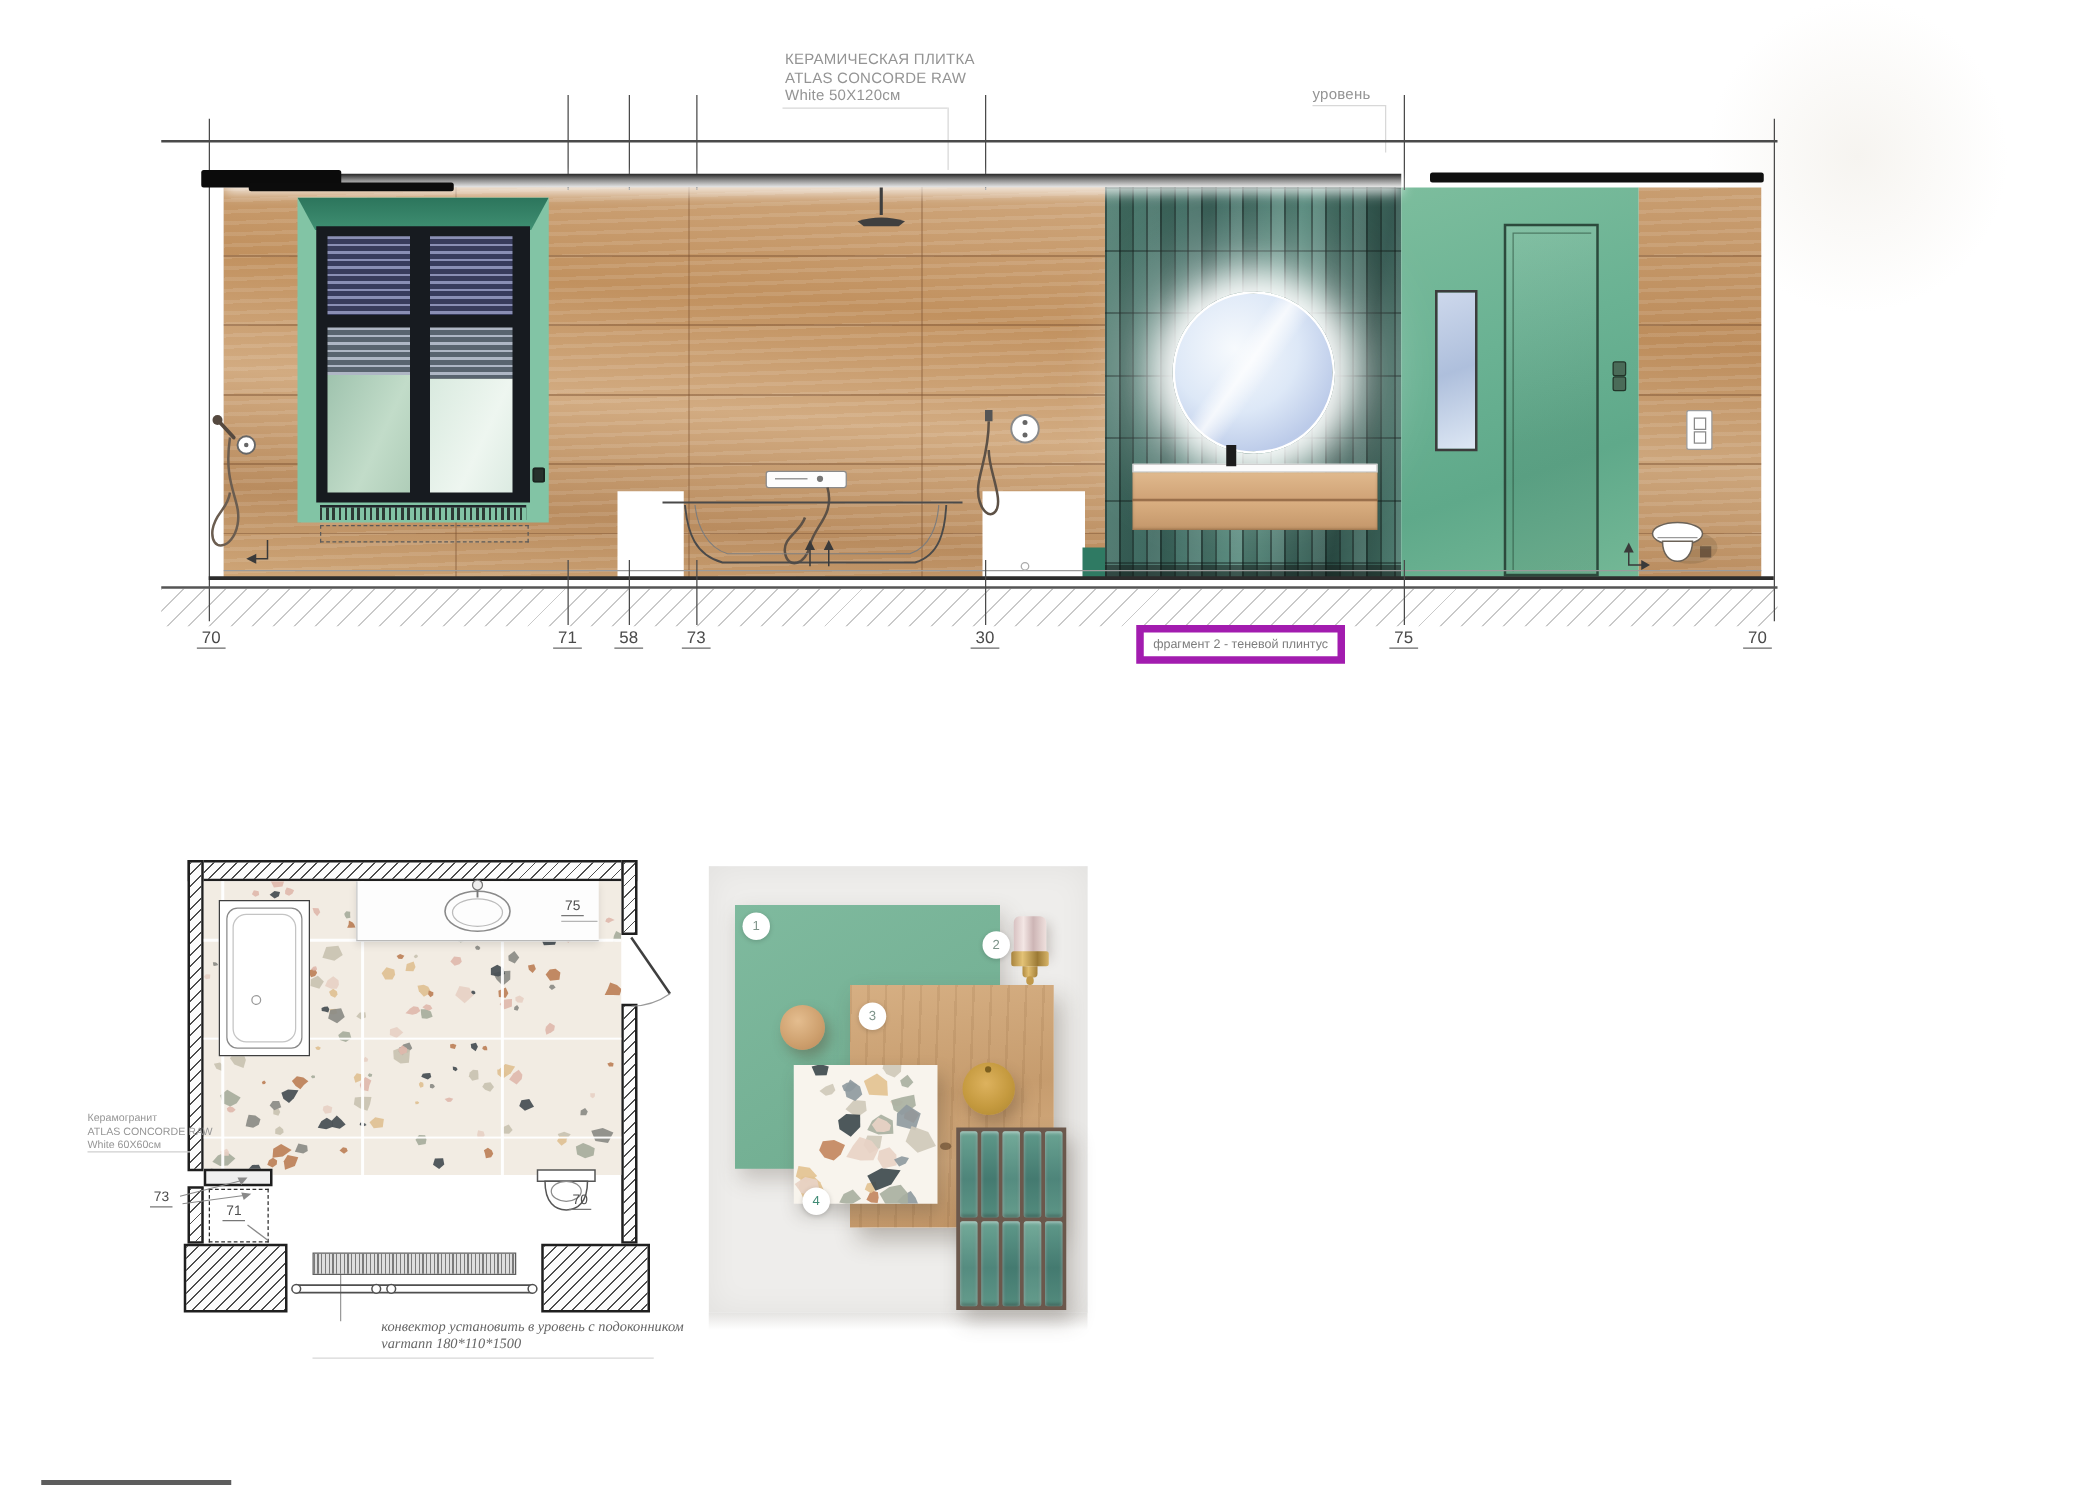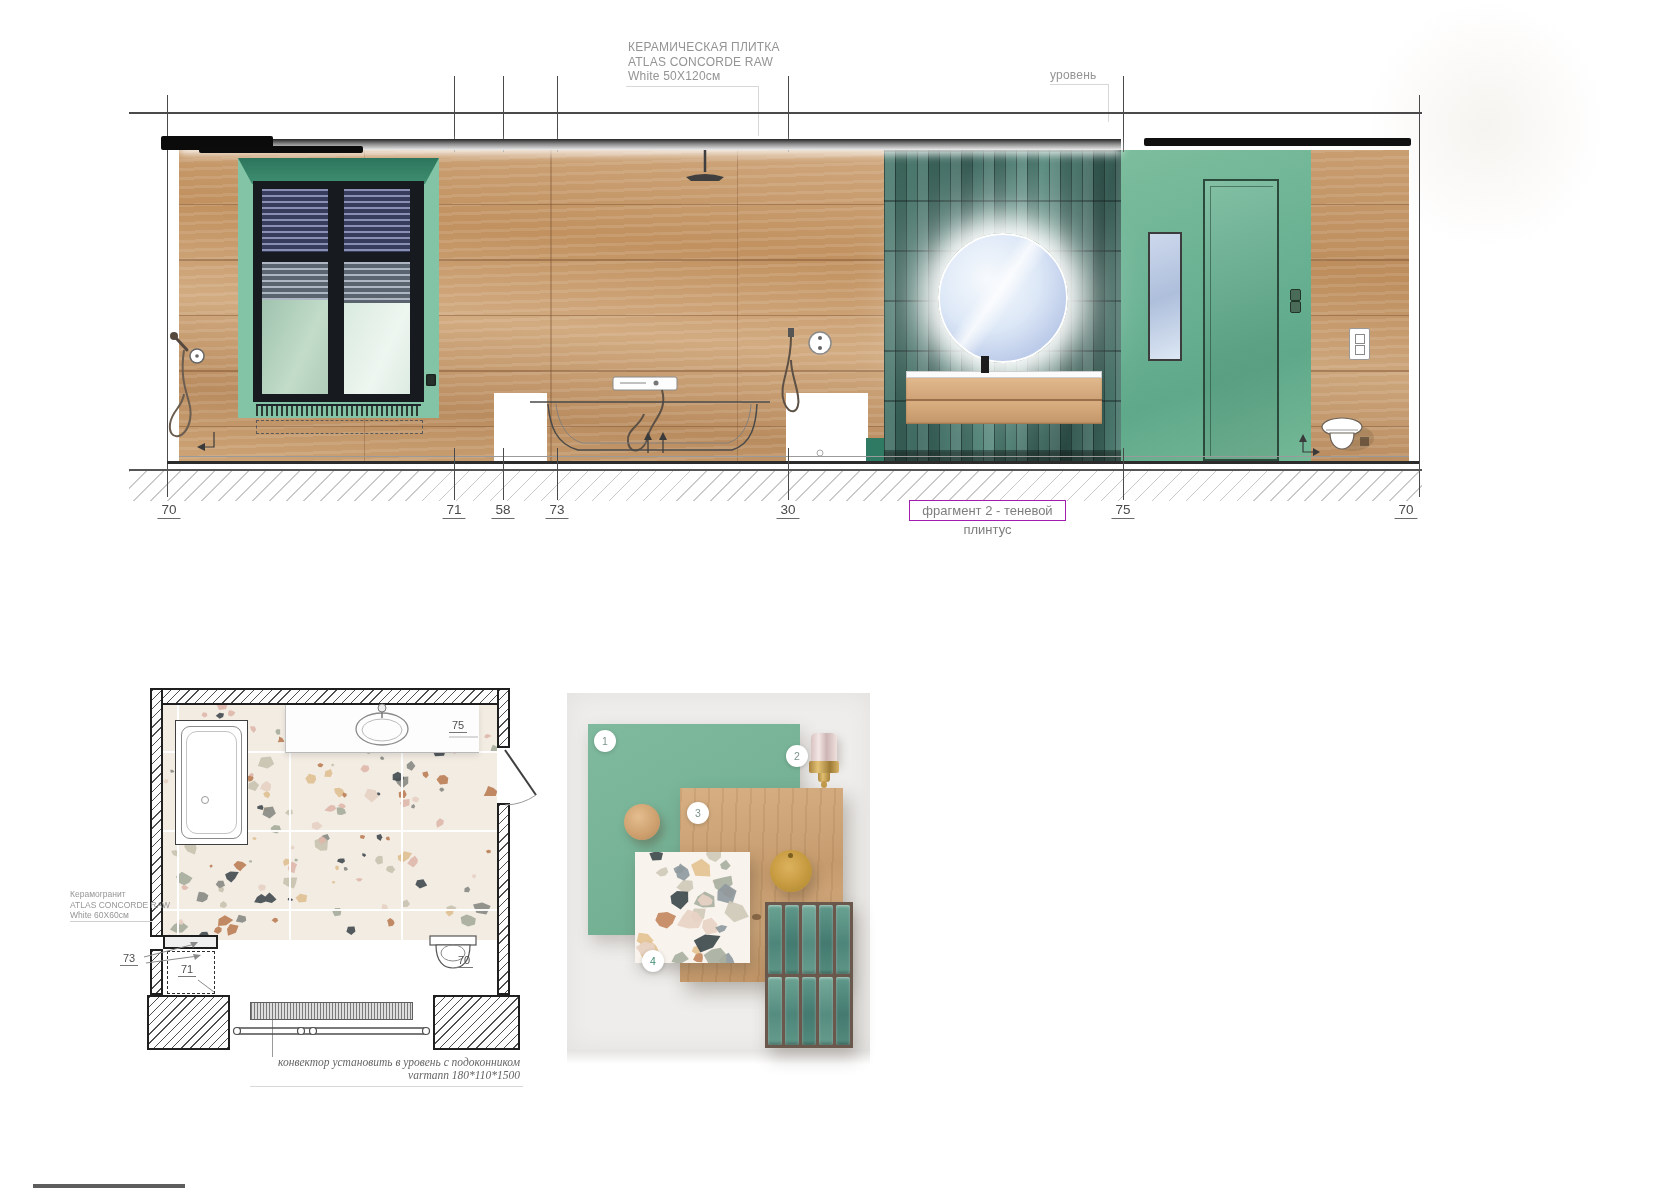--- a/index.html
+++ b/index.html
@@ -138,22 +138,22 @@
   <div class="a tick" style="left:772px;top:448px;height:52px;z-index:16;"></div>
   <div class="a tick" style="left:1107px;top:448px;height:52px;z-index:16;"></div>
 
   <div class="a marker" style="left:153px;"><span>70</span></div>
   <div class="a marker" style="left:438px;"><span>71</span></div>
   <div class="a marker" style="left:487px;"><span>58</span></div>
   <div class="a marker" style="left:541px;"><span>73</span></div>
   <div class="a marker" style="left:772px;"><span>30</span></div>
   <div class="a marker" style="left:1107px;"><span>75</span></div>
   <div class="a marker" style="left:1390px;"><span>70</span></div>
-  <div class="a" style="left:893px;top:500px;width:155px;height:19px;background:#fff;border:1px solid #a21caf;
-      font-size:13px;color:#7d7d7d;text-align:center;line-height:19px;z-index:50;">фрагмент 2 - теневой плинтус</div>
+  <div class="a" style="left:893px;top:500px;width:155px;height:19px;background:#fff;border:6px solid #a21caf;
+      font-size:10px;color:#7d7d7d;text-align:center;line-height:19px;z-index:50;">фрагмент 2 - теневой плинтус</div>
 </div>
 
 <div class="a" style="left:0;top:620px;width:560px;height:500px;"></div>
 
 <div class="a wallhatch" style="left:150px;top:688px;width:360px;height:17px;"></div>
 <div class="a wallhatch" style="left:150px;top:688px;width:13px;height:249px;"></div>
 <div class="a wallhatch" style="left:150px;top:949px;width:13px;height:46px;"></div>
 <div class="a wallhatch" style="left:497px;top:688px;width:13px;height:60px;"></div>
 <div class="a wallhatch" style="left:497px;top:803px;width:13px;height:192px;"></div>
 
@@ -315,21 +315,21 @@
 <div class="a" style="left:250px;top:1002px;width:163px;height:18px;border:1px solid #5e5e5e;box-sizing:border-box;
      background:repeating-linear-gradient(90deg,#7a7a7a 0 1px,#dedede 1px 3px);z-index:22;"></div>
 
 <div class="a lbl-sm" style="left:70px;top:889px;z-index:50;">
   <div>Керамогранит</div>
   <div>ATLAS CONCORDE RAW</div>
   <div>White 60X60см</div>
 </div>
 <div class="a" style="left:70px;top:921px;width:82px;height:1px;background:#cfcfcf;"></div>
 
-<div class="a note-it" style="left:278px;top:1056px;z-index:50;text-align:right;">
+<div class="a note-it" style="left:305px;top:1056px;z-index:50;">
   <div>конвектор установить в уровень с подоконником</div>
   <div>varmann 180*110*1500</div>
 </div>
 <div class="a" style="left:272px;top:1020px;width:1px;height:37px;background:#9a9a9a;"></div>
 <div class="a" style="left:250px;top:1086px;width:273px;height:1px;background:#d8d8d8;"></div>
 
 <div class="a" style="left:567px;top:693px;width:303px;height:357px;background:#eeedeb;box-shadow:inset 0 0 26px rgba(0,0,0,.05);"></div>
 <div class="a" style="left:567px;top:1050px;width:303px;height:14px;background:linear-gradient(180deg,#e4e3e1,rgba(255,255,255,0));"></div>
 
 <div class="a" style="left:588px;top:724px;width:212px;height:211px;background:#74b496;z-index:25;

